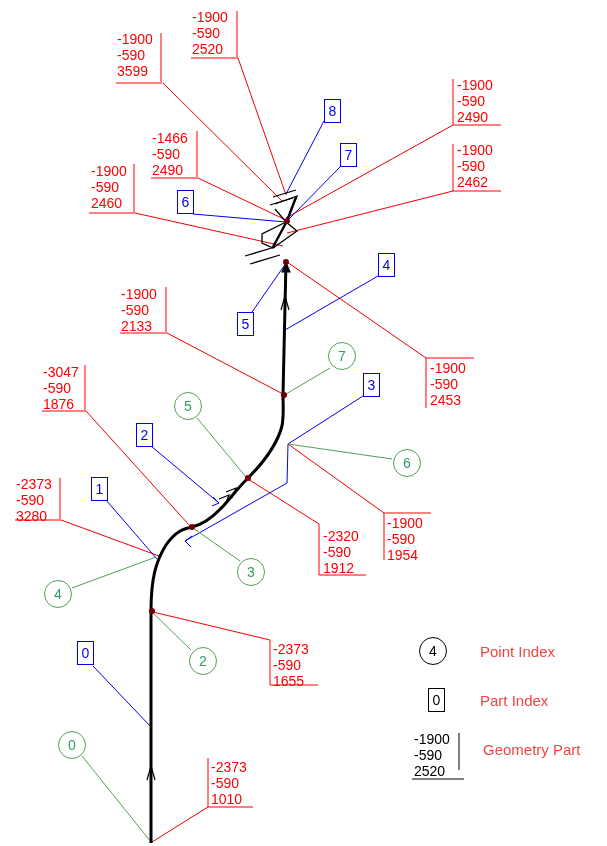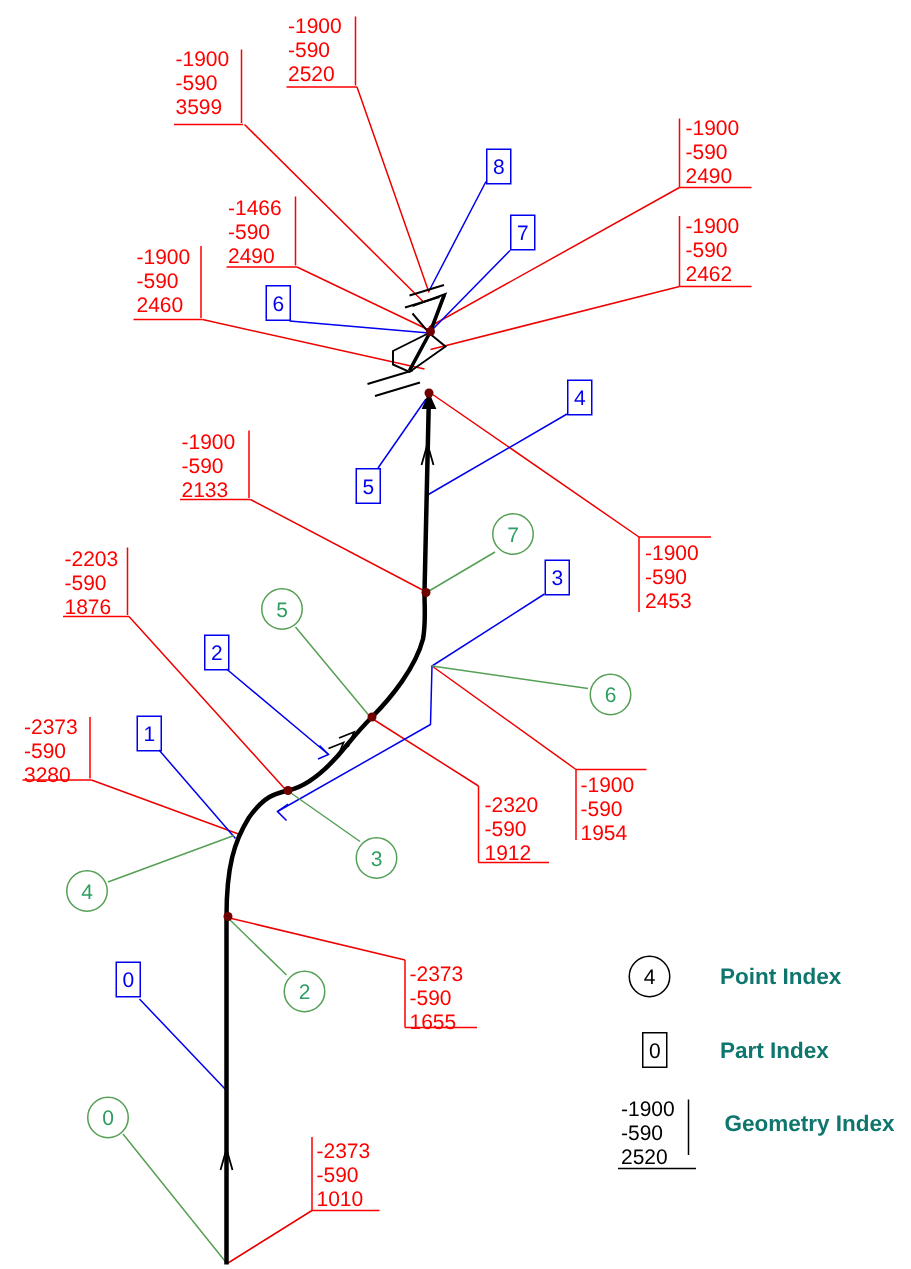--- a/index.html
+++ b/index.html
@@ -22,21 +22,21 @@
     color:#2f9e62;font-size:14px;display:flex;align-items:center;justify-content:center;
   }
   .legend-circle{
     position:absolute;left:419px;top:637px;width:26px;height:26px;border:1px solid #000;
     border-radius:50%;color:#000;font-size:14px;display:flex;align-items:center;justify-content:center;
   }
   .legend-square{
     position:absolute;left:428px;top:688px;width:15px;height:22px;border:1px solid #000;
     color:#000;font-size:14px;display:flex;align-items:center;justify-content:center;
   }
-  .legend-text{position:absolute;color:#0f766e;font-size:15px;white-space:nowrap;font-weight:bold;}
+  .legend-text{position:absolute;color:#ef4444;font-size:15px;white-space:nowrap;}
   .legend-coords{position:absolute;left:414px;top:731px;color:#000;font-size:14px;line-height:16px;}
 </style>
 </head>
 <body>
 
 <div id="canvas">
 
   <svg id="wires" viewBox="0 0 607 846" xmlns="http://www.w3.org/2000/svg">
 
     <g stroke="#ee0000" stroke-width="1" fill="none">
@@ -150,21 +150,21 @@
     <div>-1900</div>
     <div>-590</div>
     <div>2453</div>
   </div>
   <div class="glabel" style="left:121px;top:286px">
     <div>-1900</div>
     <div>-590</div>
     <div>2133</div>
   </div>
   <div class="glabel" style="left:43px;top:364px">
-    <div>-2203</div>
+    <div>-3047</div>
     <div>-590</div>
     <div>1876</div>
   </div>
   <div class="glabel" style="left:16px;top:476px">
     <div>-2373</div>
     <div>-590</div>
     <div>3280</div>
   </div>
   <div class="glabel" style="left:323px;top:528px">
     <div>-2320</div>
@@ -210,16 +210,16 @@
     <div class="legend-text" style="left:480px;top:643px">Point Index</div>
 
     <div class="legend-square">0</div>
     <div class="legend-text" style="left:480px;top:692px">Part Index</div>
 
     <div class="legend-coords">
       <div>-1900</div>
       <div>-590</div>
       <div>2520</div>
     </div>
-    <div class="legend-text" style="left:483px;top:741px">Geometry Index</div>
+    <div class="legend-text" style="left:483px;top:741px">Geometry Part</div>
   </div>
 
 </div>
 
 </body></html>

